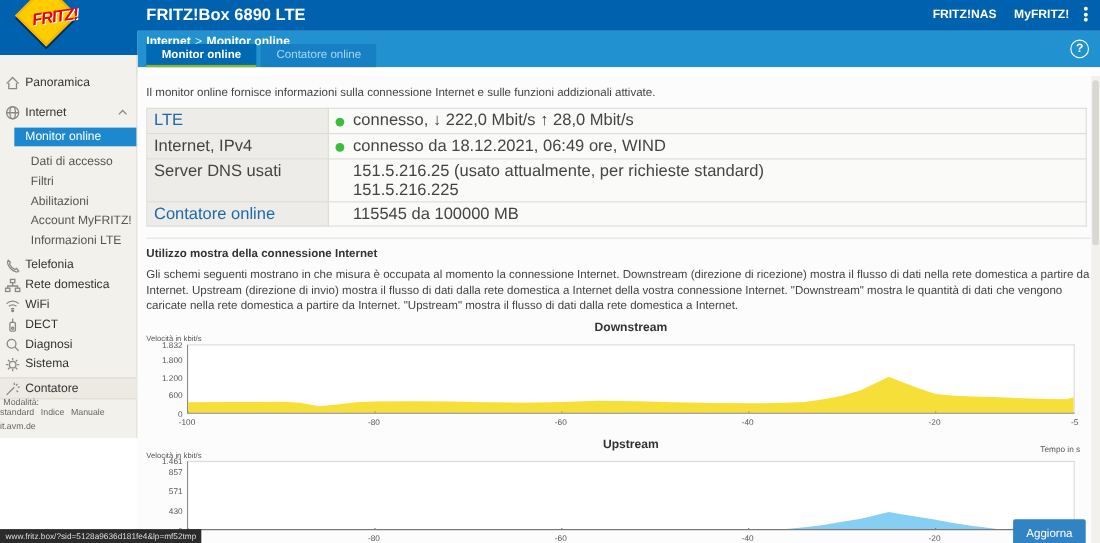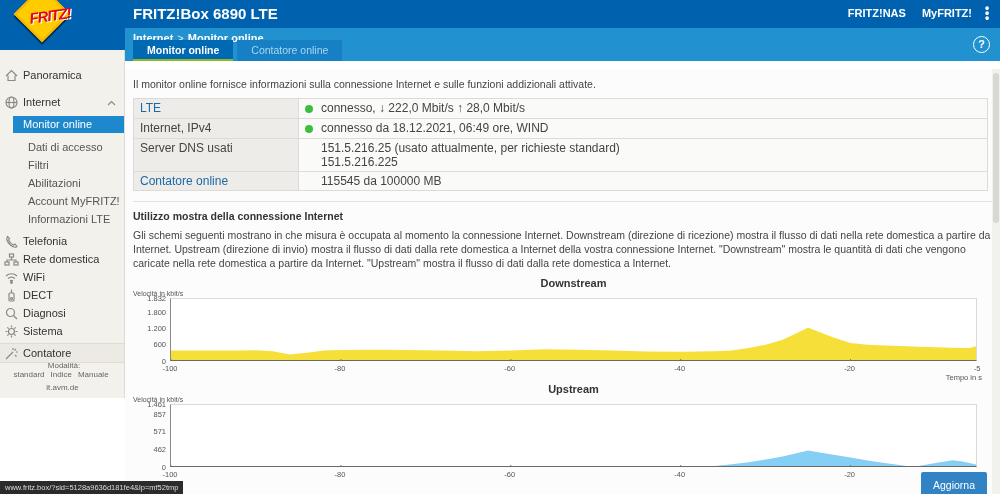--- a/index.html
+++ b/index.html
@@ -38,55 +38,55 @@
     border-right:1px solid #DCDAD2; font-size:11px; color:#333; }
   .side-item { display:flex; align-items:center; height:18px; padding-left:4px; cursor:pointer; }
   .side-item .ic { width:15px; height:15px; margin-right:4px; flex:0 0 15px; }
   .side-item .chev { margin-left:auto; margin-right:8px; }
   .sub-item { height:18px; line-height:18px; padding-left:28px; color:#555; cursor:pointer; }
   .sub-item.sel { background:#1E88CE; color:#fff; margin-left:13px; padding-left:10px; height:17px; line-height:17px; }
   .side-gap { height:9px; }
   .assist { border-top:1px solid #DDDBD3; border-bottom:1px solid #DDDBD3; background:#ECEAE3; height:20px; }
   svg.lic { stroke:#8a8a85; fill:none; stroke-width:1.2; }
 
-  .side-footer { position:absolute; left:0; bottom:6px; width:125px; text-align:center;
+  .side-footer { position:absolute; left:0; bottom:6px; width:125px; text-align:left;
     font-size:8px; color:#666; }
   .side-footer .row1 span { padding:0 3px; cursor:pointer; }
   .side-footer .row2 { margin-top:4px; cursor:pointer; }
 
   .statusbar { position:absolute; left:0; bottom:0; background:#2b2b2b; color:#ddd; font-size:7.5px;
     padding:2px 5px; z-index:20; white-space:nowrap; }
 
   
   .content { position:absolute; left:125px; top:69px; width:875px; height:425px; background:#FCFCFC;
     padding:9px 8px 0 8px; font-size:10.5px; color:#444; }
   .intro { margin-bottom:8px; }
 
-  table.status { width:855px; border-collapse:collapse; border:1px solid #D5D4D0; font-size:12px; }
+  table.status { width:855px; border-collapse:collapse; border:1px solid #D5D4D0; font-size:15px; }
   table.status td { border:1px solid #DCDBD7; padding:2px 6px; vertical-align:top; }
   td.lbl { width:165px; background:#EDECE8; color:#444; }
   td.lbl.link, a.tblink { color:#1C69A8; cursor:pointer; text-decoration:none; }
   td.val { background:#FAFAF8; }
   .dot { display:inline-block; width:8px; height:8px; border-radius:50%; background:#3CBE3C; margin-right:6px; }
   .valflex { display:flex; align-items:flex-start; }
   .dotcol { width:16px; padding-top:1px; }
 
   hr.sep { border:none; border-top:1px solid #E3E2DE; margin:10px 0 8px 0; }
   .section-title { font-weight:bold; color:#333; margin-bottom:6px; font-size:10.5px; }
   .section-text { line-height:1.35; margin-bottom:6px; }
 
   .chart { position:relative; width:855px; height:100px; }
   .chart .ctitle { position:absolute; left:37px; width:807px; text-align:center; top:0;
     font-weight:bold; color:#333; font-size:11px; }
   .chart .ylab { position:absolute; left:0; top:13px; font-size:7px; color:#555; }
   .chart .plot { position:absolute; left:37px; top:21px; width:807px; background:#fff;
     border:1px solid #DADAD6; border-left:1px solid #8a8a85; border-bottom:1px solid #6b6b66; }
   .chart .ytick { position:absolute; width:33px; text-align:right; font-size:7.5px; color:#555; }
   .chart .xtick { position:absolute; font-size:7.5px; color:#555; transform:translateX(-50%); }
-  .chart .tempo { position:absolute; right:6px; font-size:7.5px; color:#555; }
+  .chart .tempo { position:absolute; right:6px; font-size:7.5px; color:#555;margin-top:16px; }
 
   .legend-row { display:flex; margin-top:12px; }
   .legend-col { font-size:10.5px; }
   .legend-col.l1 { margin-left:40px; width:400px; }
   .legend-title { font-weight:bold; color:#333; margin-bottom:7px; }
 
   .update-btn { position:absolute; right:13px; bottom:-3px; width:66px; height:25px; background:#3283C4;
     color:#fff; border:none; font-size:10.5px; font-family:"Liberation Sans",sans-serif;
     border-radius:2px; cursor:pointer; }
 
@@ -302,21 +302,21 @@
           <line x1="0" x2="0" y1="60" y2="63" stroke="#777"></line>
           <line x1="169.89473684210526" x2="169.89473684210526" y1="60" y2="63" stroke="#777"></line>
           <line x1="339.7894736842105" x2="339.7894736842105" y1="60" y2="63" stroke="#777"></line>
           <line x1="509.6842105263158" x2="509.6842105263158" y1="60" y2="63" stroke="#777"></line>
           <line x1="679.578947368421" x2="679.578947368421" y1="60" y2="63" stroke="#777"></line>
           <line x1="807" x2="807" y1="60" y2="63" stroke="#777"></line>
         </svg>
         <div class="ytick" style="top: 17px; left: 0px;">1.461</div>
         <div class="ytick" style="top: 27.3772px; left: 0px;">857</div>
         <div class="ytick" style="top: 44.9386px; left: 0px;">571</div>
-        <div class="ytick" style="top: 62.5px; left: 0px;">462</div>
+        <div class="ytick" style="top: 62.5px; left: 0px;">430</div>
         <div class="ytick" style="top: 80px; left: 0px;">0</div>
         <div class="xtick" style="top: 87px; left: 37px;">-100</div>
         <div class="xtick" style="top: 87px; left: 206.895px;">-80</div>
         <div class="xtick" style="top: 87px; left: 376.789px;">-60</div>
         <div class="xtick" style="top: 87px; left: 546.684px;">-40</div>
         <div class="xtick" style="top: 87px; left: 716.579px;">-20</div>
         <div class="xtick" style="top: 87px; left: 844px;">-5</div>
         <div class="tempo" style="top: 96px;">Tempo in s</div>
       </div>
 

